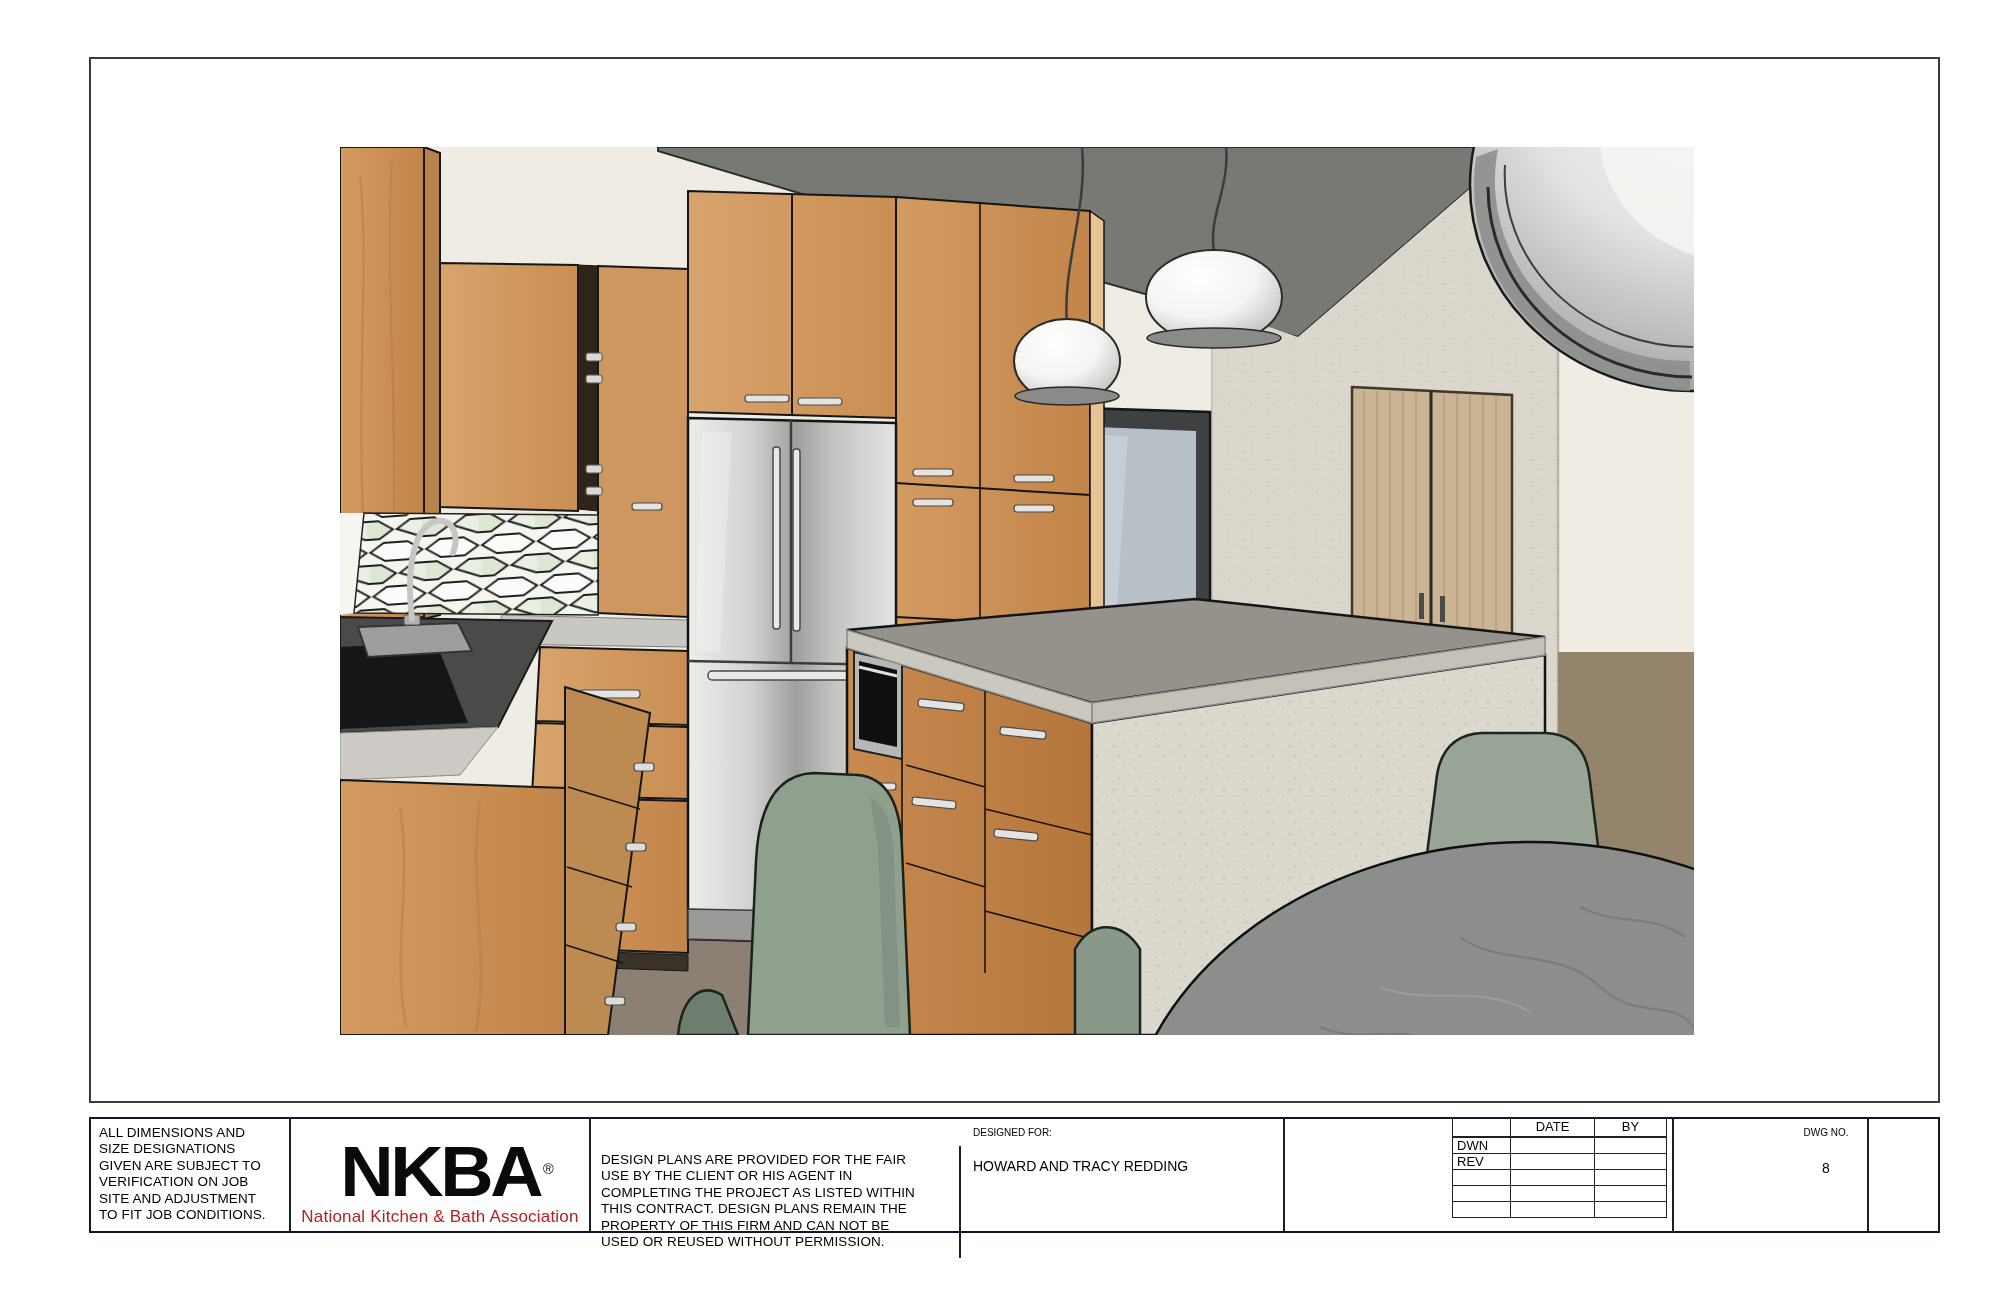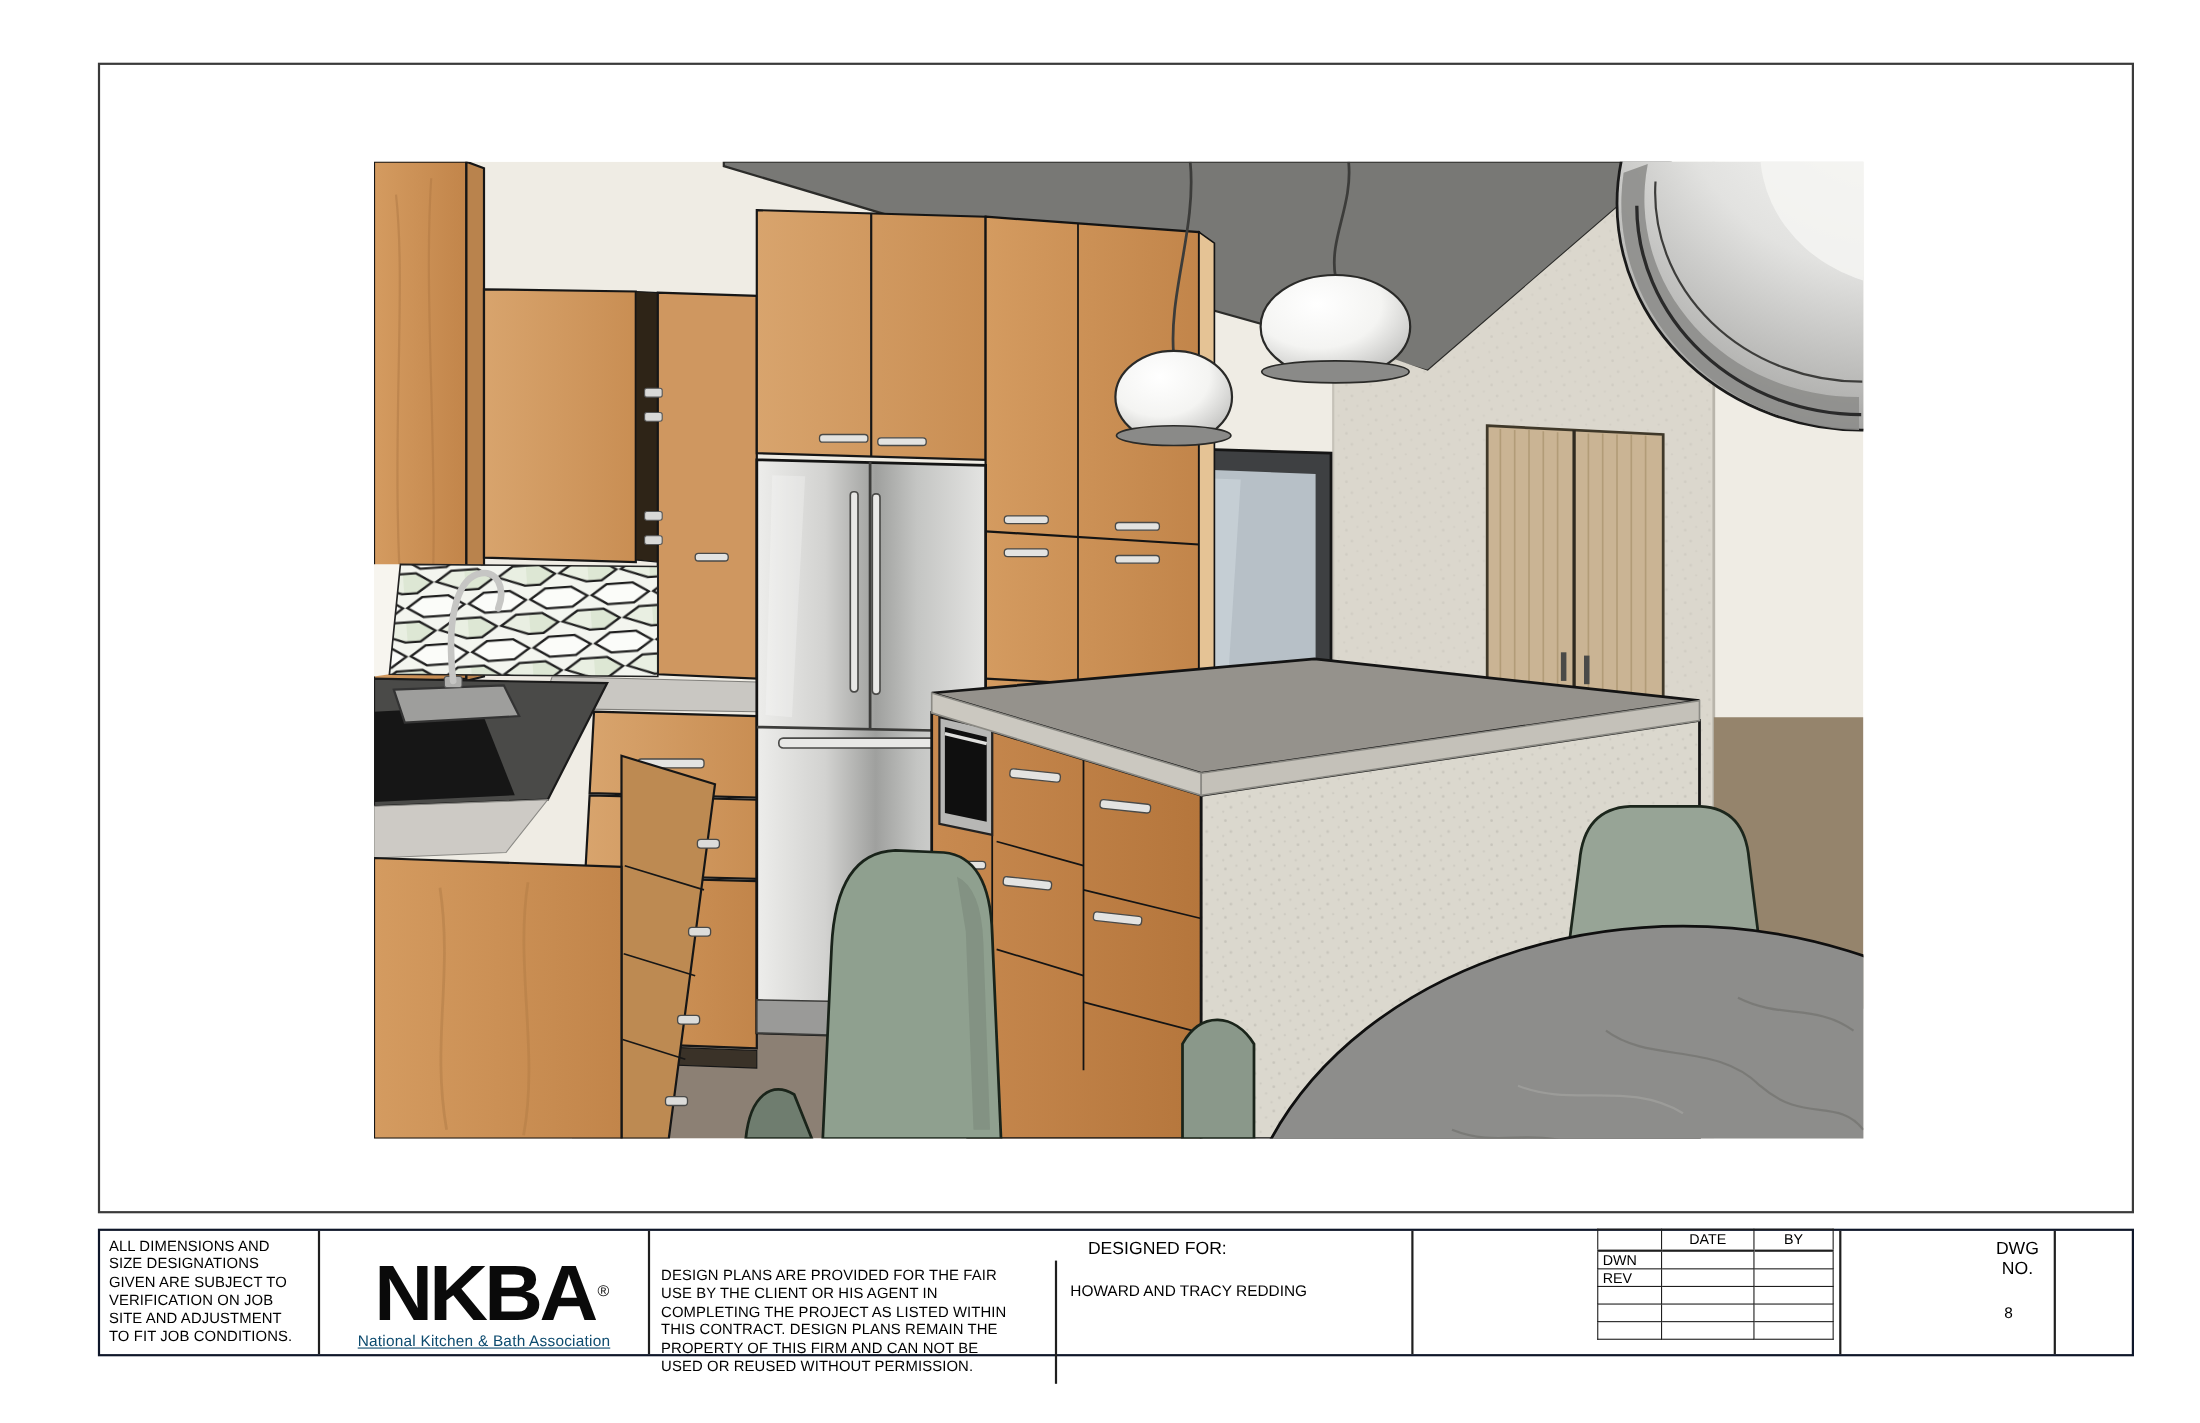--- a/index.html
+++ b/index.html
@@ -22,32 +22,32 @@
   .tb .cell{position:absolute;top:0;height:112px;border-right:2px solid #1f1f1f;box-sizing:border-box;}
   .c1{left:0;width:200px;padding:6px 8px;}
   .c2{left:200px;width:300px;}
   .c3{left:500px;width:370px;padding:6px 10px;margin-top:27px;}
   .c4{left:870px;width:324px;padding:8px 12px;}
   .c5{left:1194px;width:155px;padding:8px 12px;}
   .c6{left:1349px;width:234px;}
   .c7{left:1583px;width:180px;padding:8px 12px;}
   .c8{left:1694px;width:84px;border-right:none;padding:8px 6px;text-align:center;}
   .smalltext{font-size:13.5px;line-height:16.4px;letter-spacing:0.1px;white-space:nowrap;}
-  .lbl{font-size:16px;margin-left:16px;}
+  .lbl{font-size:10px;}
   .val{font-size:14px;margin-top:20px;}
   .c8 .val{margin-top:22px;}
 
   
   .logo-wrap{width:100%;height:100%;display:flex;flex-direction:column;align-items:center;justify-content:flex-end;padding-bottom:4px;box-sizing:border-box;}
   .logo-acronym{
     font-weight:bold;font-size:66px;line-height:60px;letter-spacing:-3px;
     transform:scale(1.12,1.08);transform-origin:center bottom;color:#0a0a0a;position:relative;
   }
   .logo-reg{font-size:13px;font-weight:normal;position:absolute;top:-2px;right:-12px;letter-spacing:0;}
-  .logo-tagline{font-size:14px;margin-top:3px;letter-spacing:0.2px;color:#0c4a6e;text-decoration:underline;}
+  .logo-tagline{font-size:17px;margin-top:3px;letter-spacing:0.2px;color:#b91c1c;}
 
   
   .revtbl{position:absolute;left:12px;top:-2px;border-collapse:collapse;}
   .revtbl td{
     border:1.5px solid #1f1f1f;height:16.2px;padding:0 4px;
     font-size:13px;vertical-align:middle;box-sizing:border-box;
   }
   .revtbl tr.hdr td{border-bottom:2.5px solid #1f1f1f;text-align:center;height:19px;}
   .revtbl td.rl{width:58px;text-align:left;}
   .revtbl td.rd{width:84px;}

